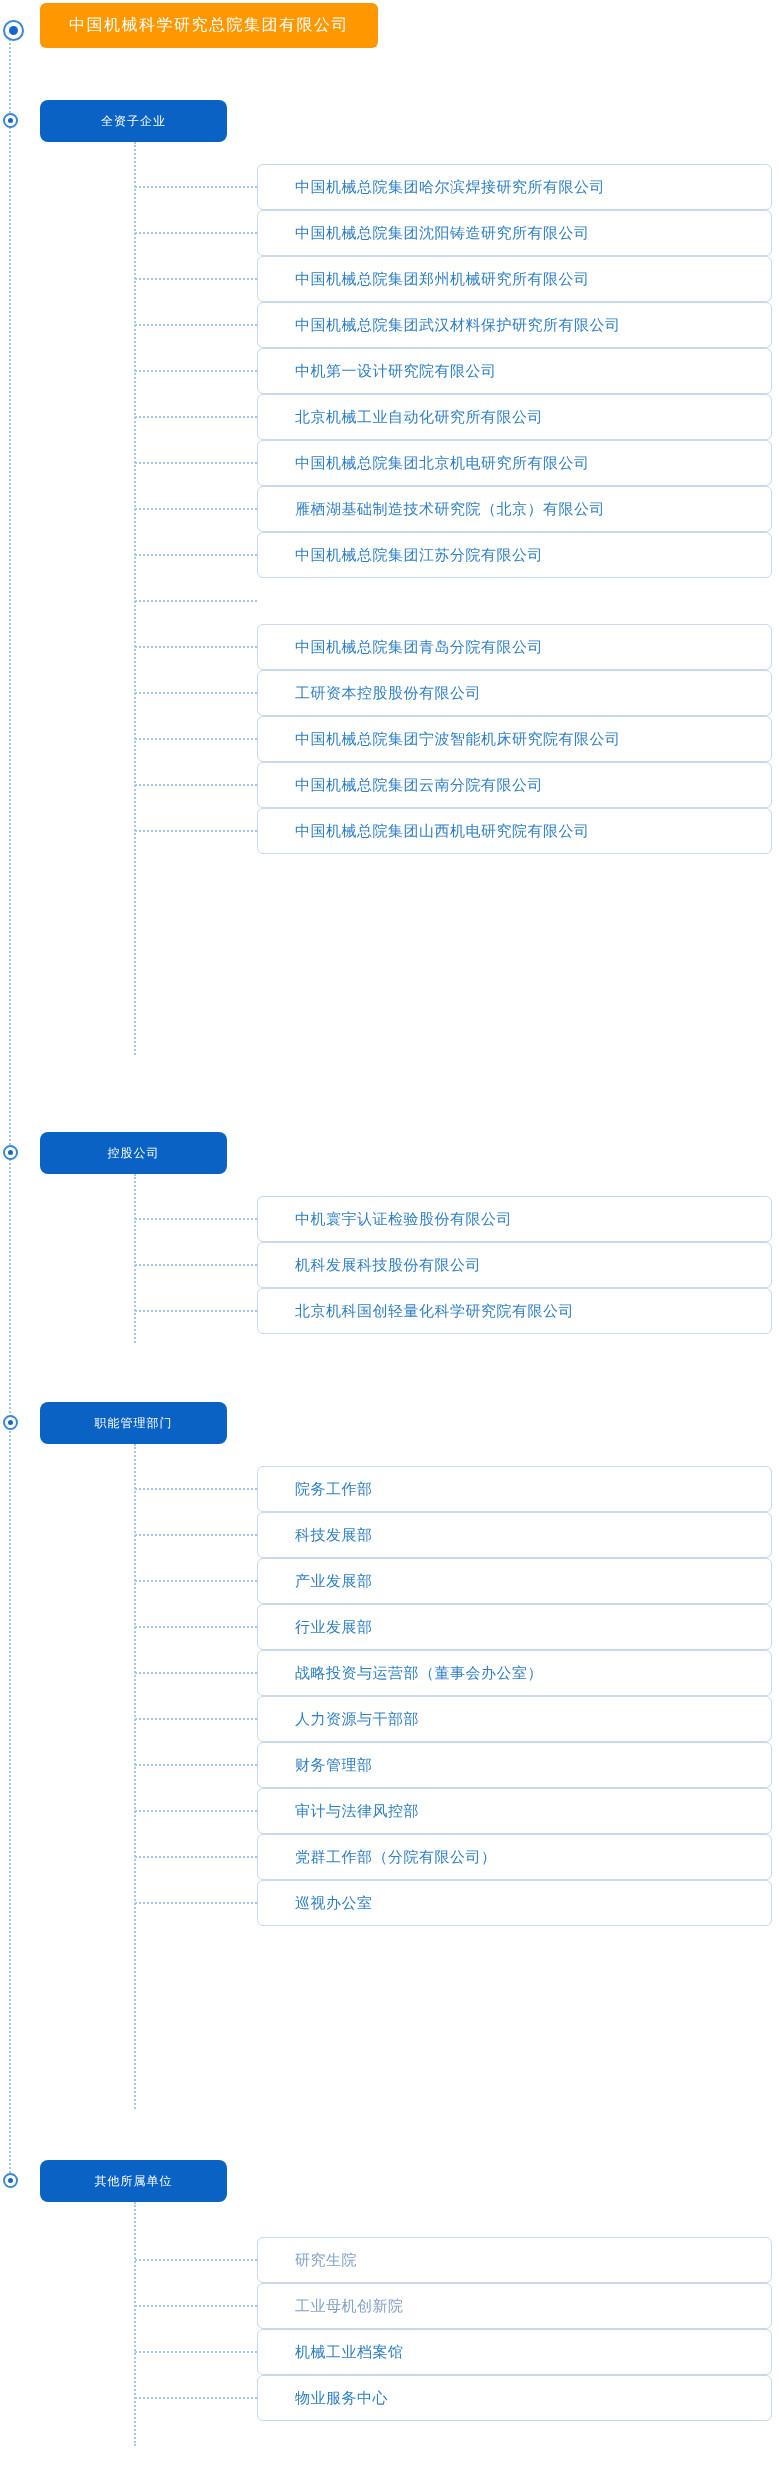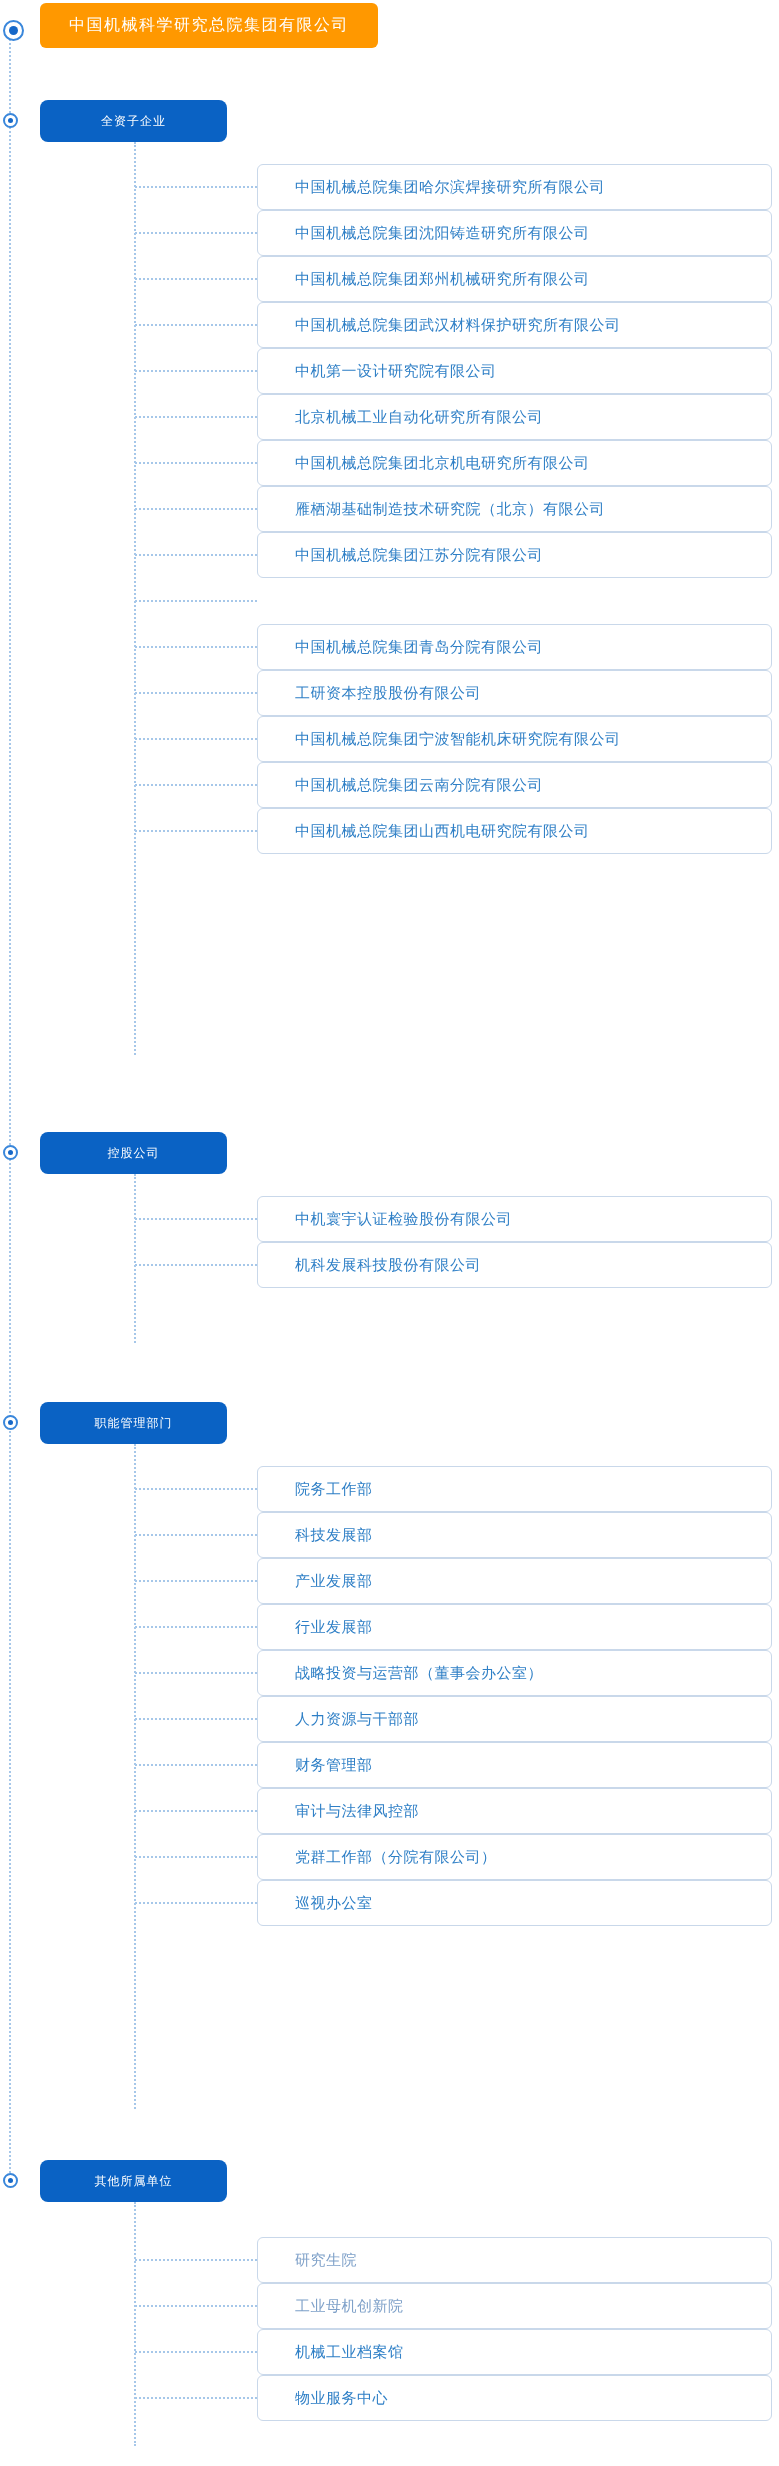--- a/index.html
+++ b/index.html
@@ -193,20 +193,26 @@
     <div class="org-node">
       <span>中机寰宇认证检验股份有限公司</span>
     </div>
   </div>
           <div class="tree-row">
     <div class="conn"></div>
     <div class="org-node">
       <span>机科发展科技股份有限公司</span>
     </div>
   </div>
+          <div class="tree-row">
+    <div class="conn"></div>
+    <div class="org-node">
+      <span>北京机科国创轻量化科学研究院有限公司</span>
+    </div>
+  </div>
         </div>
   </div>
       <div class="section">
     <span class="bullet small"></span>
     <div class="connector-trunk" style="height: 665px;"></div>
     <div class="section-header">
       <span>职能管理部门</span>
     </div>
     <div class="children">
           <div class="tree-row">

